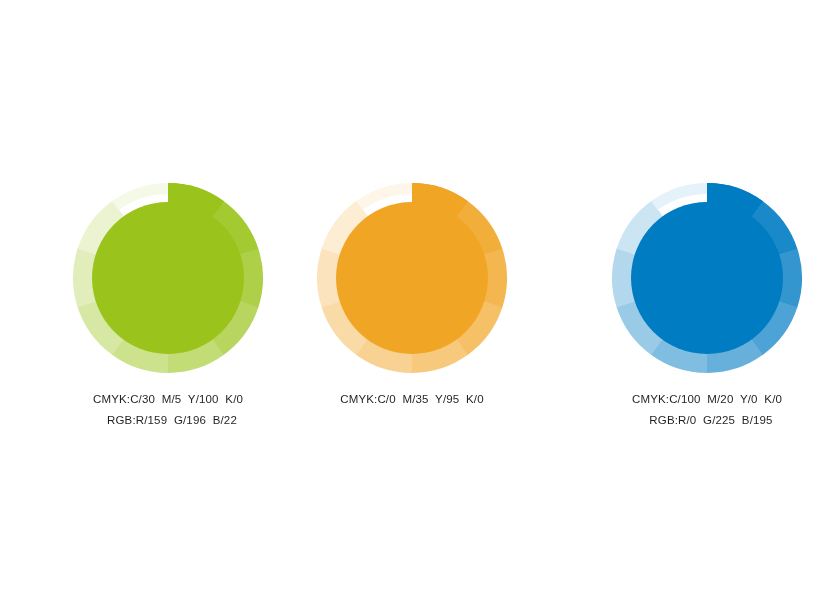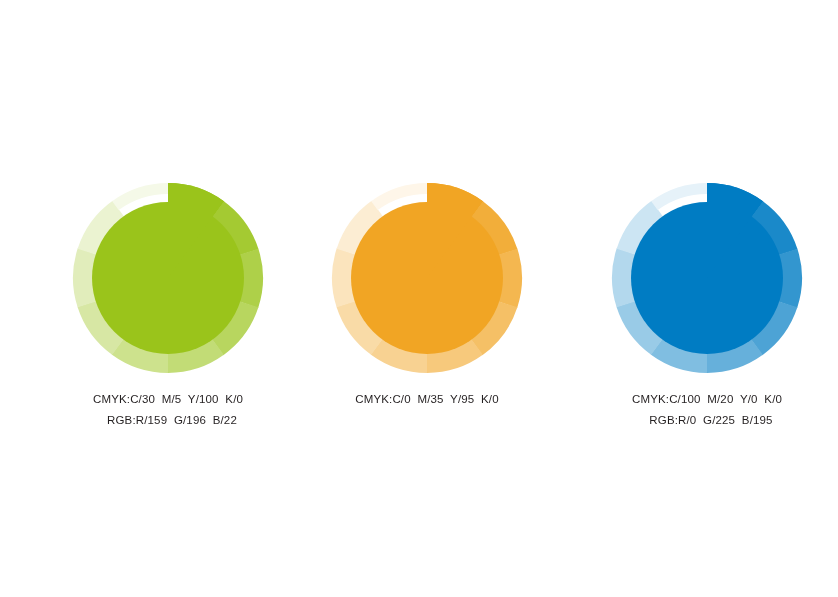--- a/index.html
+++ b/index.html
@@ -80,21 +80,21 @@
           <path d="M39.16,18.14 A95,95 0 0 1 95.58,0.00 L95.51,11.00 A84,84 0 0 0 45.63,27.04 Z" fill="rgb(245,249,232)"></path>
           <circle cx="95" cy="95" r="76" fill="#9ac41b"></circle>
           <path d="M95.00,0.00 A95,95 0 0 1 150.84,18.14 L95.00,95.00 A0,0 0 0 0 95.00,95.00 Z" fill="#9ac41b"></path>
         </svg>
       </div>
       <div class="swatch-caption">
         <div class="caption-line cmyk-line">CMYK:C/30  M/5  Y/100  K/0</div>
         <div class="caption-line rgb-line">RGB:R/159  G/196  B/22</div>
       </div>
     </div>
-    <div class="swatch-group" style="left: 287px;">
+    <div class="swatch-group" style="left: 272px;">
       <div class="swatch-dial">
         <svg viewBox="0 0 190 190" width="190" height="190">
           <path d="M95.00,0.00 A95,95 0 0 1 151.31,18.49 L139.45,34.59 A75,75 0 0 0 95.00,20.00 Z" fill="rgb(241,165,36)"></path>
           <path d="M150.84,18.14 A95,95 0 0 1 185.53,66.20 L166.47,72.26 A75,75 0 0 0 139.08,34.32 Z" fill="rgb(242,174,58)"></path>
           <path d="M185.35,65.64 A95,95 0 0 1 185.17,124.91 L166.19,118.61 A75,75 0 0 0 166.33,71.82 Z" fill="rgb(244,183,80)"></path>
           <path d="M185.35,124.36 A95,95 0 0 1 150.37,172.20 L138.71,155.94 A75,75 0 0 0 166.33,118.18 Z" fill="rgb(245,192,102)"></path>
           <path d="M150.84,171.86 A95,95 0 0 1 94.42,190.00 L94.54,170.00 A75,75 0 0 0 139.08,155.68 Z" fill="rgb(247,201,124)"></path>
           <path d="M95.00,190.00 A95,95 0 0 1 38.69,171.51 L50.55,155.41 A75,75 0 0 0 95.00,170.00 Z" fill="rgb(248,210,146)"></path>
           <path d="M39.16,171.86 A95,95 0 0 1 4.47,123.80 L23.53,117.74 A75,75 0 0 0 50.92,155.68 Z" fill="rgb(249,219,167)"></path>
           <path d="M4.65,124.36 A95,95 0 0 1 4.83,65.09 L23.81,71.39 A75,75 0 0 0 23.67,118.18 Z" fill="rgb(251,228,189)"></path>

